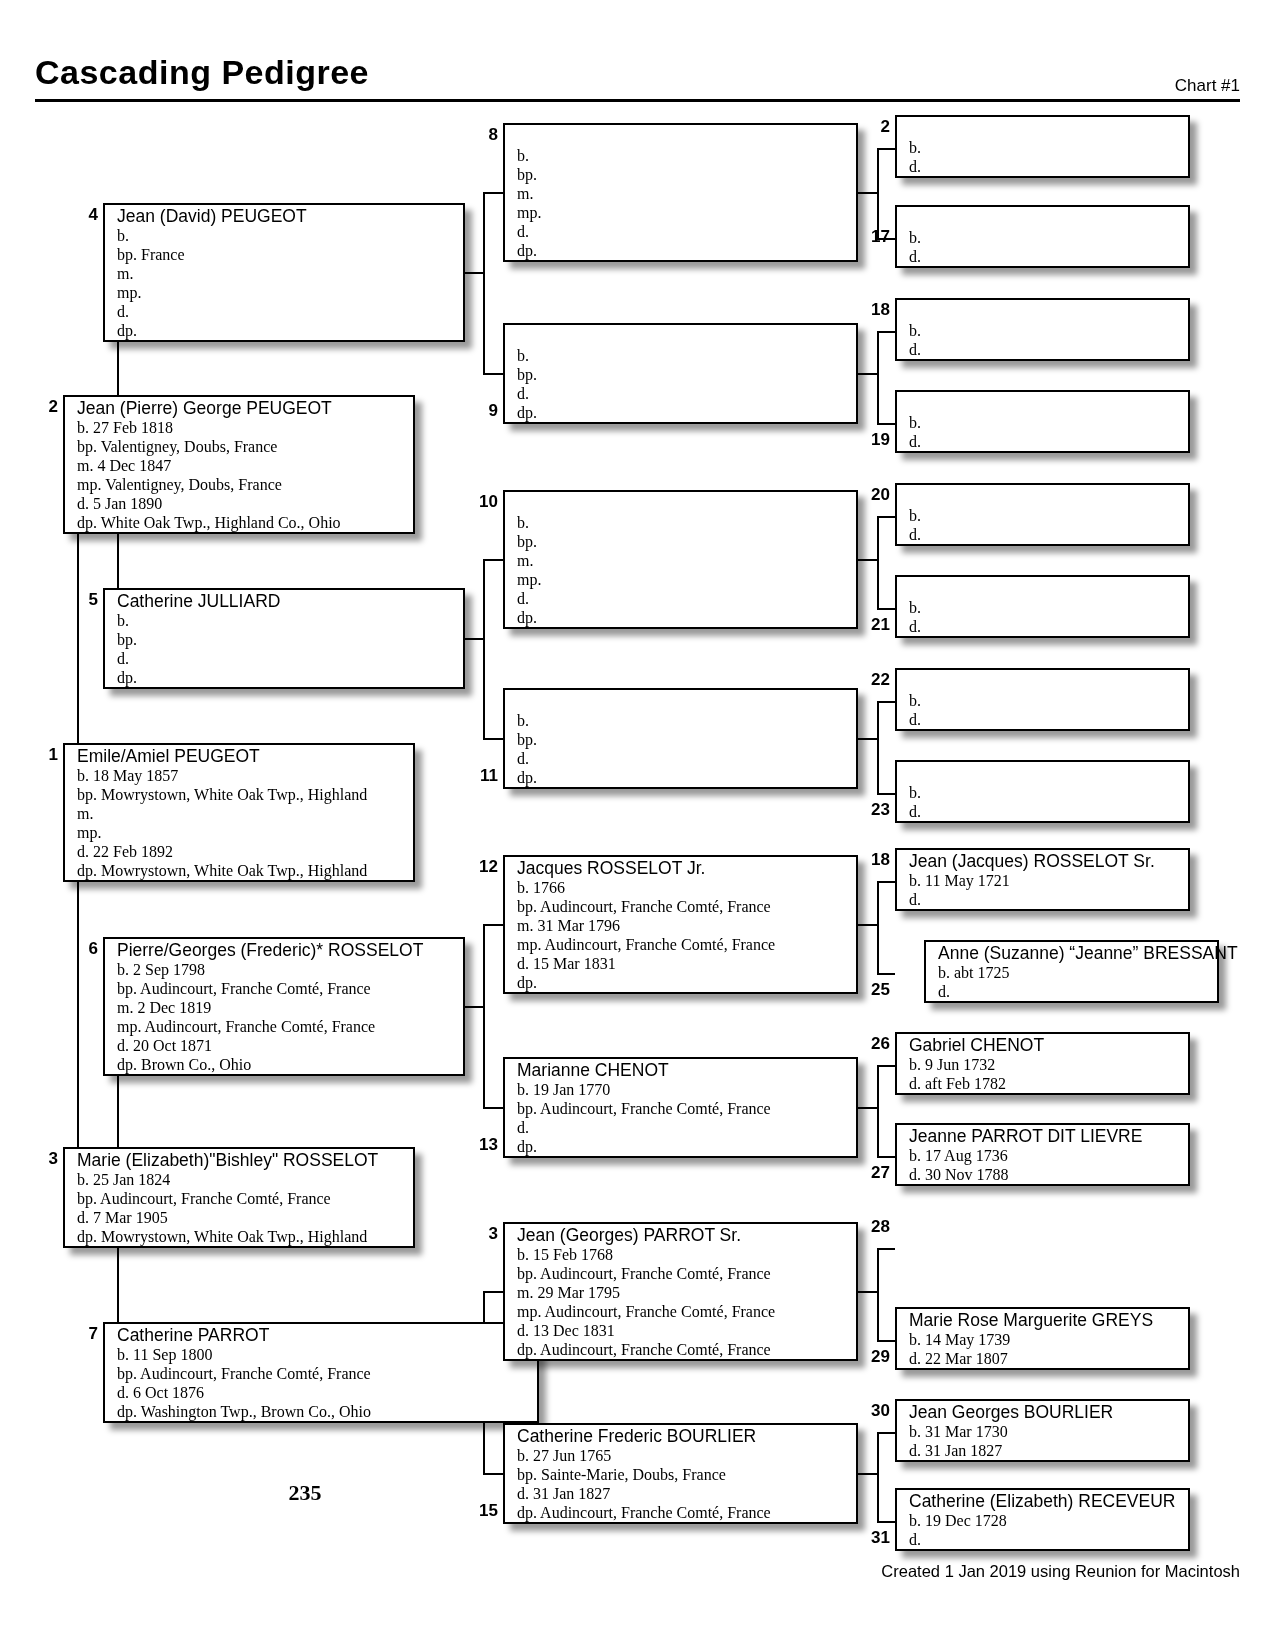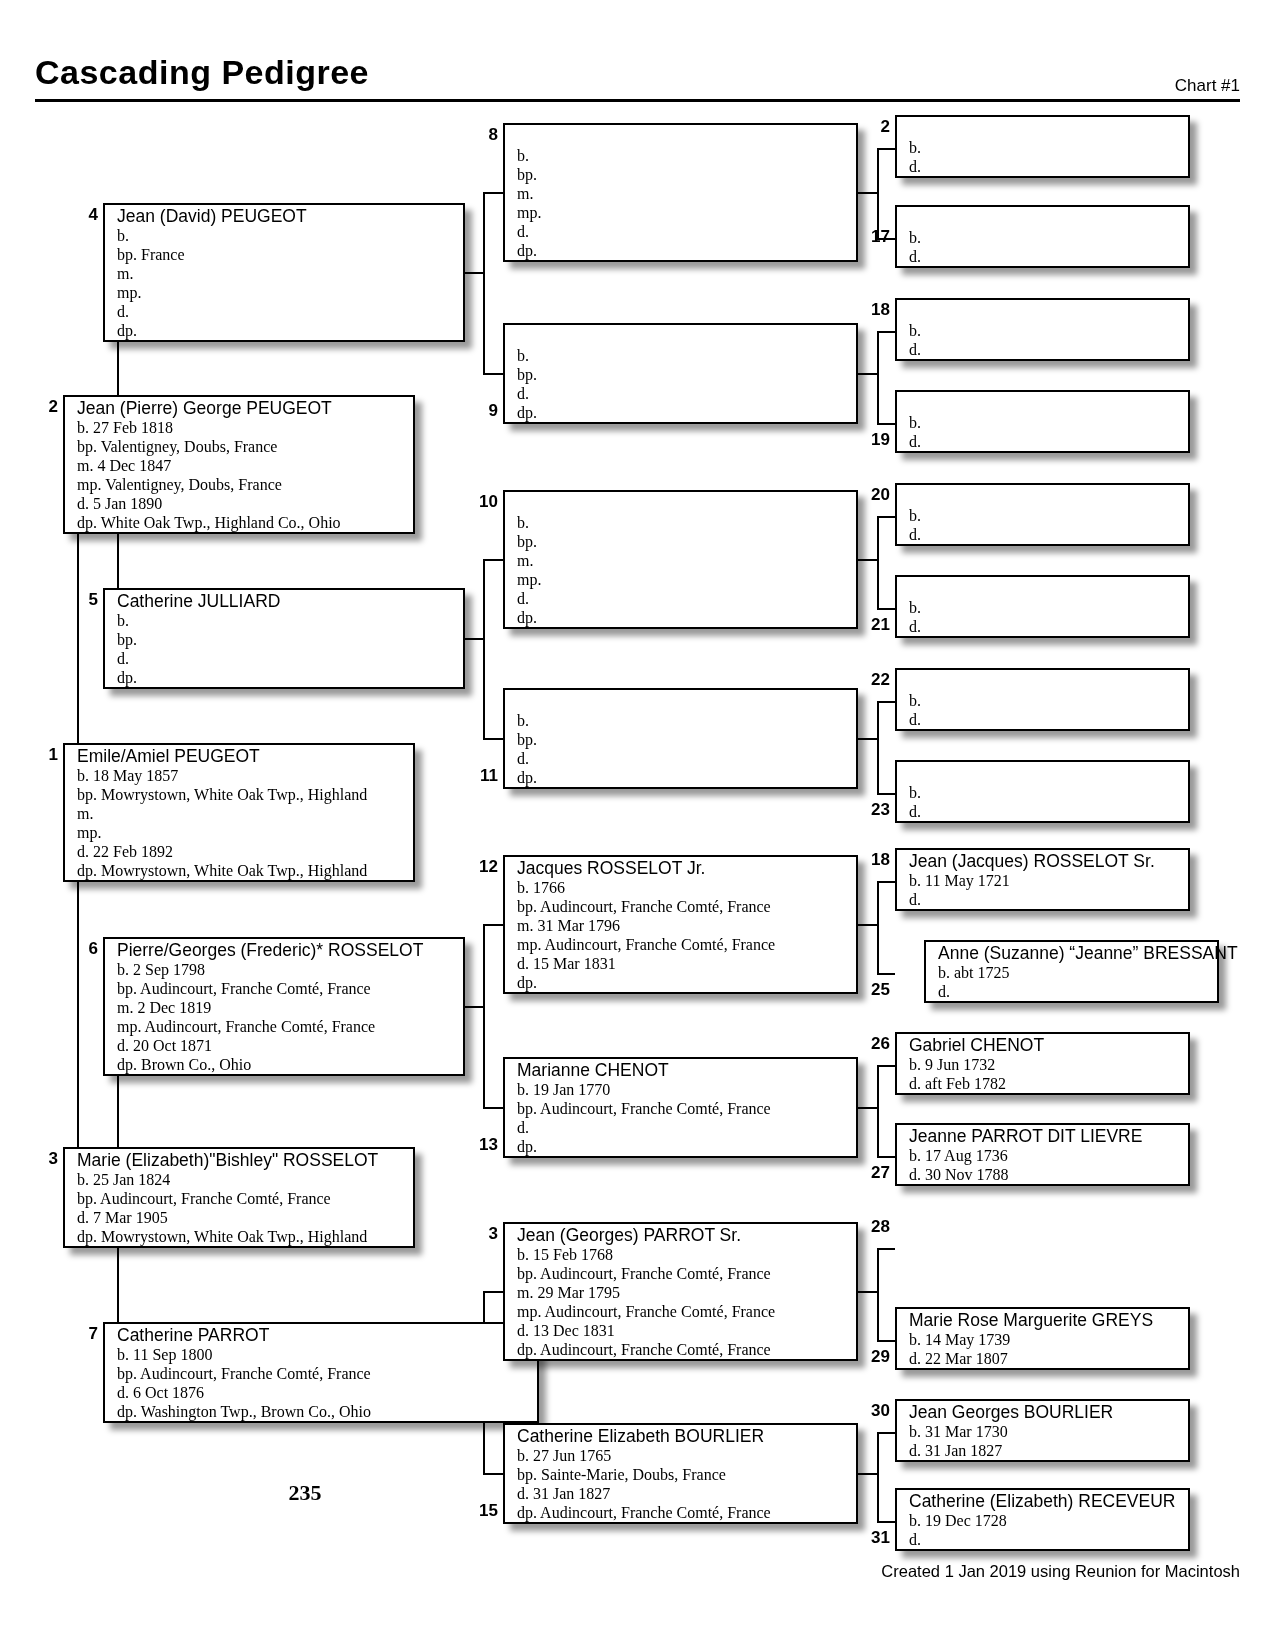--- a/index.html
+++ b/index.html
@@ -216,21 +216,21 @@
       <div class="pname">Jean (Georges) PARROT Sr.</div>
       <div class="pline">b. 15 Feb 1768</div>
       <div class="pline">bp. Audincourt, Franche Comté, France</div>
       <div class="pline">m. 29 Mar 1795</div>
       <div class="pline">mp. Audincourt, Franche Comté, France</div>
       <div class="pline">d. 13 Dec 1831</div>
       <div class="pline">dp. Audincourt, Franche Comté, France</div>
     </div>
     <div class="pnum" style="left: 458px; top: 1224px;">3</div>
     <div class="pbox" style="left: 503px; top: 1423px; width: 355px; height: 101px;">
-      <div class="pname">Catherine Elizabeth BOURLIER</div>
+      <div class="pname">Catherine Frederic BOURLIER</div>
       <div class="pline">b. 27 Jun 1765</div>
       <div class="pline">bp. Sainte-Marie, Doubs, France</div>
       <div class="pline">d. 31 Jan 1827</div>
       <div class="pline">dp. Audincourt, Franche Comté, France</div>
     </div>
     <div class="pnum" style="left: 458px; top: 1501px;">15</div>
     <div class="pbox" style="left: 895px; top: 115px; width: 295px; height: 63px;">
       <div class="pname"></div>
       <div class="pline">b.</div>
       <div class="pline">d.</div>

